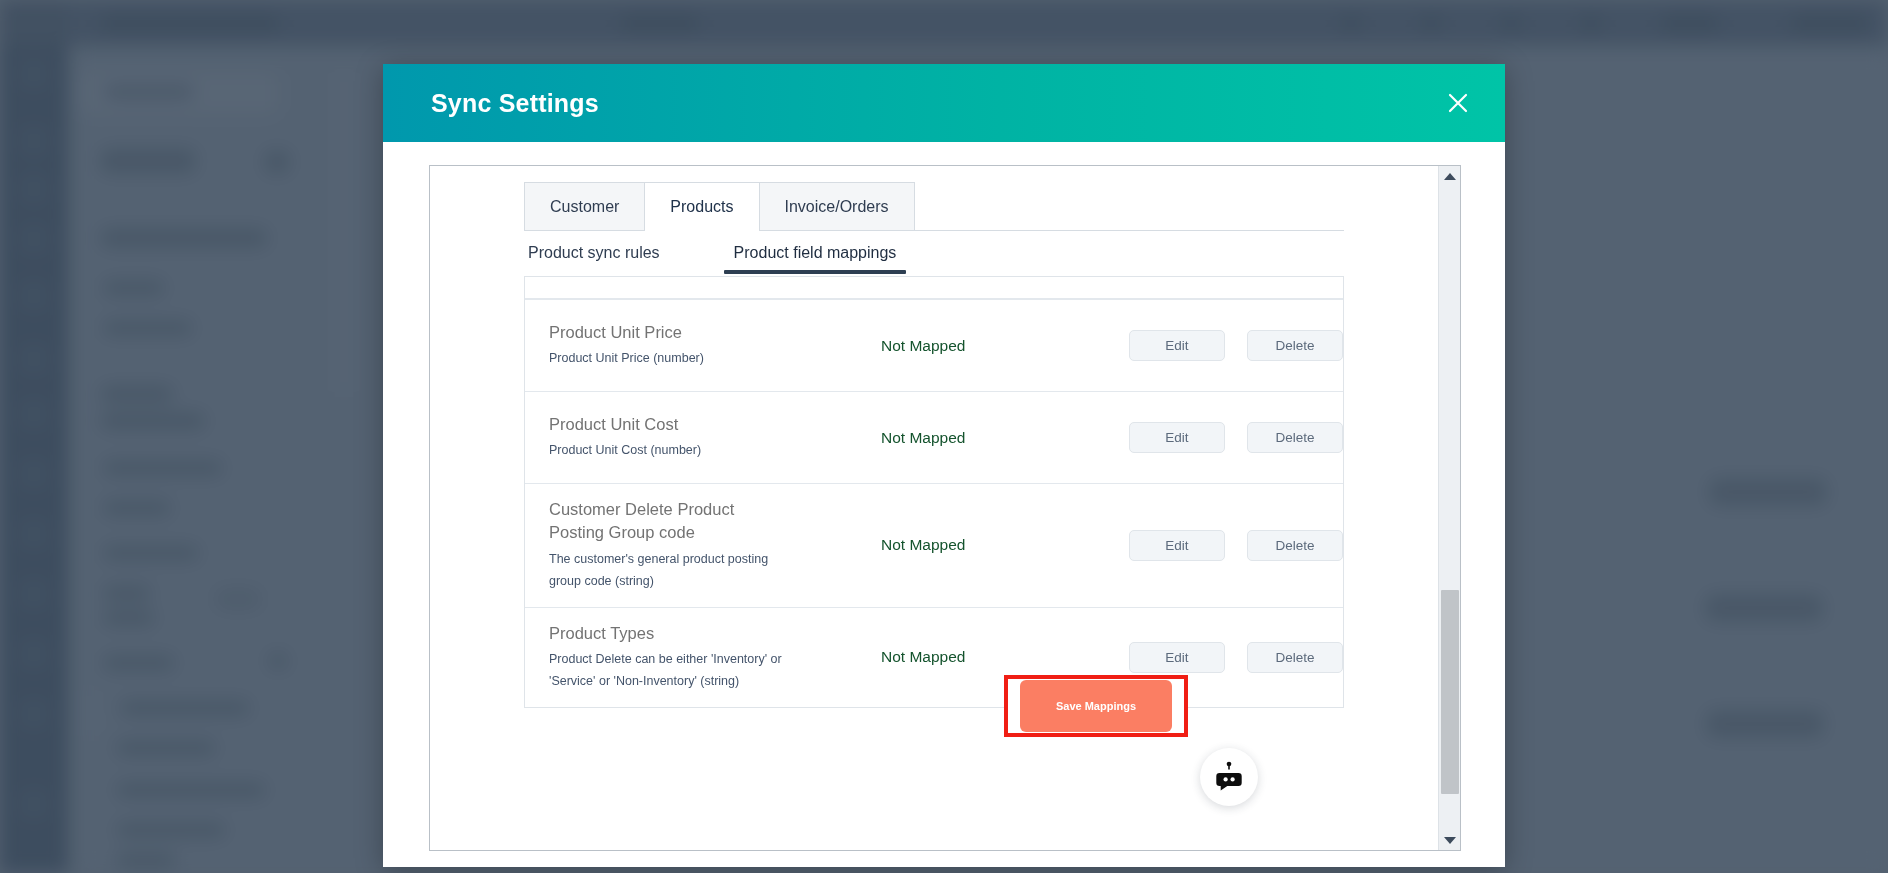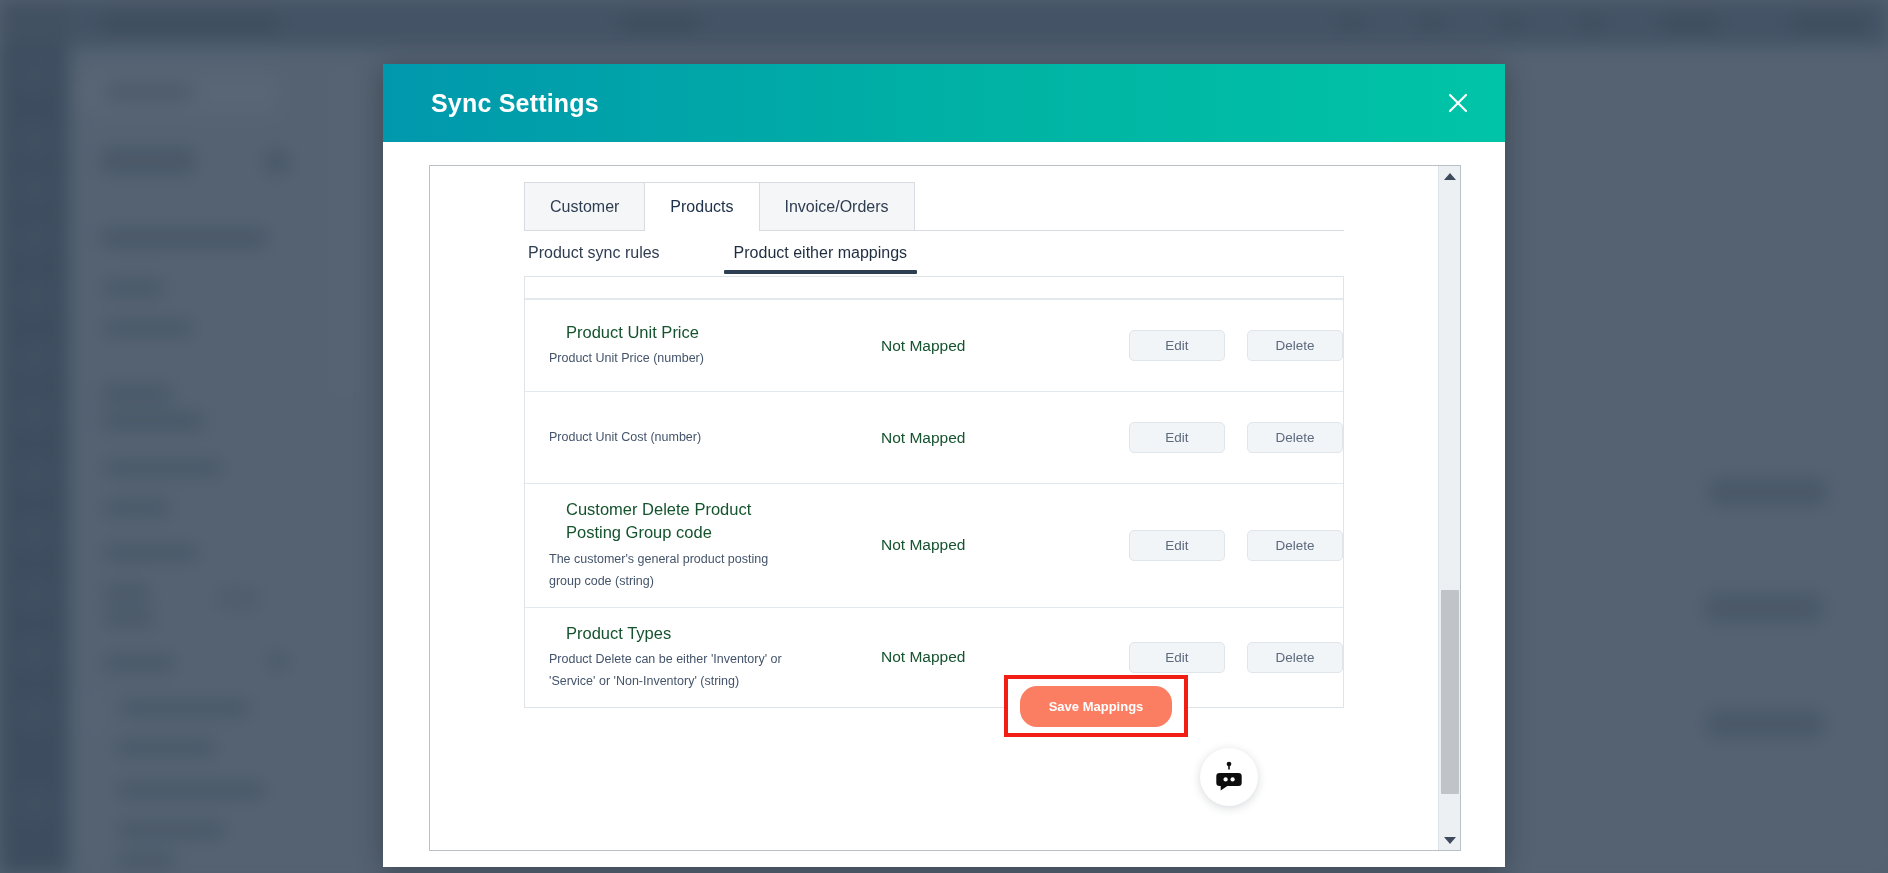--- a/index.html
+++ b/index.html
@@ -199,24 +199,23 @@
     padding: 14px 0;
   }
   .map-row:first-of-type { border-top: none; }
   .col-field {
     width: 350px;
     padding-left: 24px;
     padding-right: 14px;
   }
   .field-name {
     font-size: 16.5px;
-    color: #14532d;
+    color: #737373;
     line-height: 1.42;
     margin-bottom: 4px;
-    margin-left: 17px;
   }
   .field-desc {
     font-size: 12.5px;
     color: #44546b;
     line-height: 1.75;
   }
   .col-status {
     width: 250px;
     font-size: 15.5px;
     color: #14532d;
@@ -243,26 +242,26 @@
   
   #save-annotation {
     position: absolute;
     left: 574px; top: 509px;
     width: 184px; height: 62px;
     border: 4px solid #f01e14;
     background: #ffffff;
     display: flex; align-items: center; justify-content: center;
   }
   #save-mappings-button {
-    width: 152px; height: 41px;
+    width: 152px; height: 52px;
     background: #fb7e63;
     border: none;
-    border-radius: 17px;
+    border-radius: 6px;
     color: #ffffff;
-    font-size: 13px;
+    font-size: 11px;
     font-weight: bold;
     cursor: pointer;
     display: flex; align-items: center; justify-content: center;
     font-family: "Liberation Sans", sans-serif;
   }
 
   
   #chat-launcher {
     position: absolute;
     left: 770px; top: 582px;
@@ -362,21 +361,21 @@
         <div class="mtab">
           <span>Invoice/Orders</span>
         </div>
       </div>
 
       <div id="sub-tabs">
         <div class="stab">
           <span>Product sync rules</span>
         </div>
         <div class="stab active">
-          <span>Product either mappings</span>
+          <span>Product field mappings</span>
         </div>
       </div>
 
       <div id="mappings-table">
 
         <div class="table-head-strip"></div>
 
         <div class="map-row">
           <div class="col-field">
             <div class="field-name">Product Unit Price</div>
@@ -384,20 +383,21 @@
           </div>
           <div class="col-status">Not Mapped</div>
           <div class="col-actions">
             <div class="ghost-btn">Edit</div>
             <div class="ghost-btn">Delete</div>
           </div>
         </div>
 
         <div class="map-row">
           <div class="col-field">
+            <div class="field-name">Product Unit Cost</div>
             <div class="field-desc">Product Unit Cost (number)</div>
           </div>
           <div class="col-status">Not Mapped</div>
           <div class="col-actions">
             <div class="ghost-btn">Edit</div>
             <div class="ghost-btn">Delete</div>
           </div>
         </div>
 
         <div class="map-row" style="min-height:108px">

